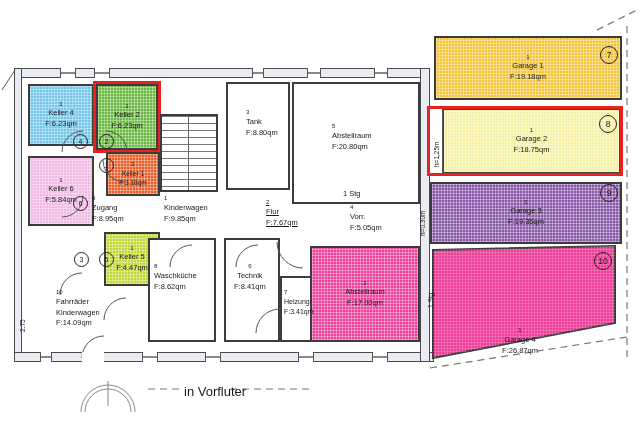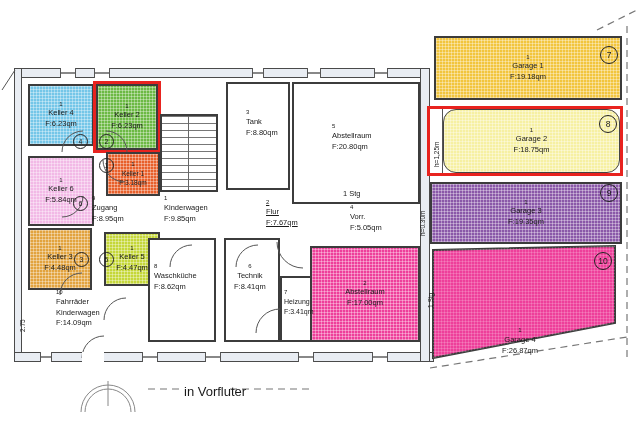--- a/index.html
+++ b/index.html
@@ -84,27 +84,20 @@
   </div>
 
   <div class="room hatch" style="left: 106px; top: 152px; width: 54px; height: 44px; background-color: rgb(232, 95, 42);">
     <div class="lbl" style="font-size:6.5px;">
       <span class="num">1</span>
       <span class="nm">Keller 1</span>
       <span class="ar">F:3.18qm</span>
     </div>
   </div>
 
-  <div class="room hatch" style="left: 28px; top: 228px; width: 64px; height: 62px; background-color: rgb(226, 163, 62);">
-    <div class="lbl">
-      <span class="num">1</span>
-      <span class="nm">Keller 3</span>
-      <span class="ar">F:4.48qm</span>
-    </div>
-  </div>
 
   <div class="room hatch" style="left: 104px; top: 232px; width: 56px; height: 54px; background-color: rgb(197, 215, 57);">
     <div class="lbl">
       <span class="num">1</span>
       <span class="nm">Keller 5</span>
       <span class="ar">F:4.47qm</span>
     </div>
   </div>
 
   <div class="room open" style="left:226px;top:82px;width:64px;height:108px;"></div>
@@ -128,21 +121,21 @@
       <span class="num">1</span>
       <span class="nm">Garage 1</span>
       <span class="ar">F:19.18qm</span>
     </div>
   </div>
 
   <div style="position:absolute;left:427px;top:106px;width:196px;height:70px;border:3px solid #e8231f;box-sizing:border-box;background:#fff;">
     <div class="g2strip">
       <span class="rot" style="left:3px;top:58px;position:absolute;transform-origin:left top;">h=1,25m</span>
     </div>
-    <div class="g2fill hatch" style="background-color: rgb(246, 240, 162); border-radius: 13px;">
+    <div class="g2fill hatch" style="background-color: rgb(246, 240, 162);">
       <div class="lbl">
         <span class="num">1</span>
         <span class="nm">Garage 2</span>
         <span class="ar">F:18.75qm</span>
       </div>
     </div>
   </div>
 
   <div class="room hatch" style="left: 430px; top: 182px; width: 192px; height: 62px; background-color: rgb(138, 88, 168);">
     <div class="lbl">

